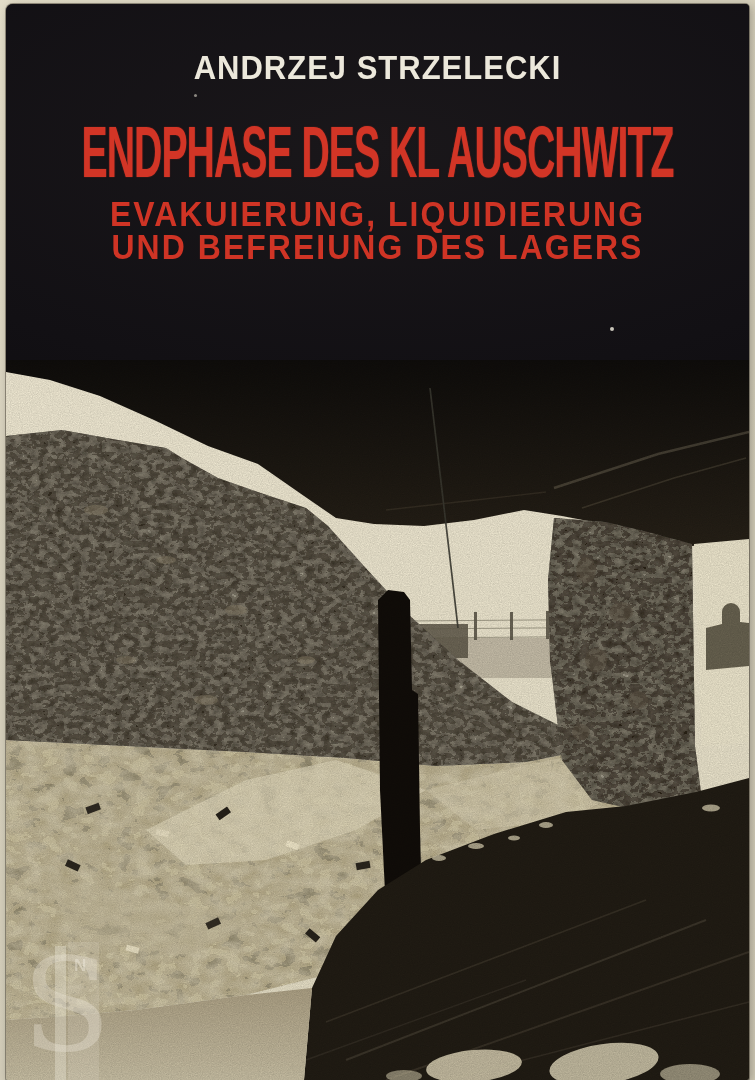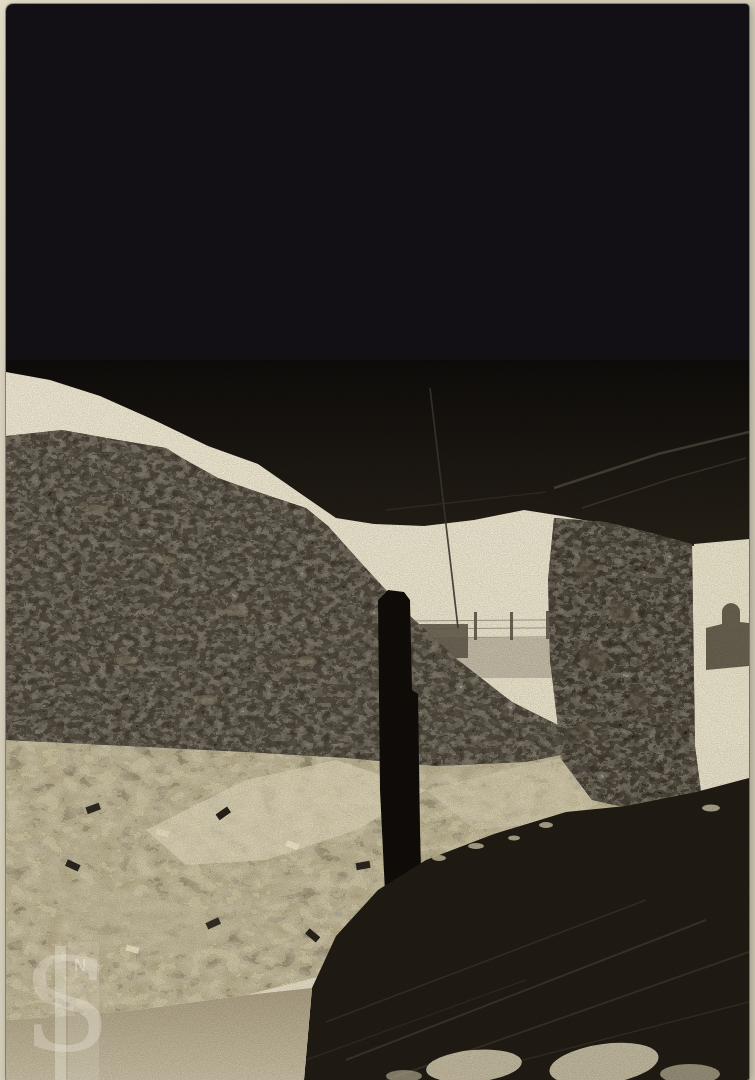--- a/index.html
+++ b/index.html
@@ -41,20 +41,28 @@
     font-size:130px; line-height:1; color:rgba(240,235,221,.33); }
   .wm-n { position:absolute; left:68px; top:952px; font-weight:bold; font-size:17px;
     color:rgba(242,238,226,.42); }
 </style>
 </head>
 <body>
 
 <div class="page">
   <div class="book">
 
+    <div class="band">
+      <div class="author">ANDRZEJ STRZELECKI</div>
+      <div class="title">ENDPHASE DES KL AUSCHWITZ</div>
+      <div class="subtitle sub1">EVAKUIERUNG, LIQUIDIERUNG</div>
+      <div class="subtitle sub2">UND BEFREIUNG DES LAGERS</div>
+      <span class="speck s1"></span>
+      <span class="speck s2"></span>
+    </div>
 
     <div class="photo">
       <svg viewBox="0 0 743 720" preserveAspectRatio="none">
         <defs>
           <linearGradient id="skyG" x1="0" y1="0" x2="0" y2="1">
             <stop offset="0" stop-color="#f0e9d3"></stop>
               <stop offset="1" stop-color="#e3dcc3"></stop>
           </linearGradient>
           <linearGradient id="slabG" x1="0" y1="0" x2="0" y2="1">
             <stop offset="0" stop-color="#0f0d0b"></stop>

